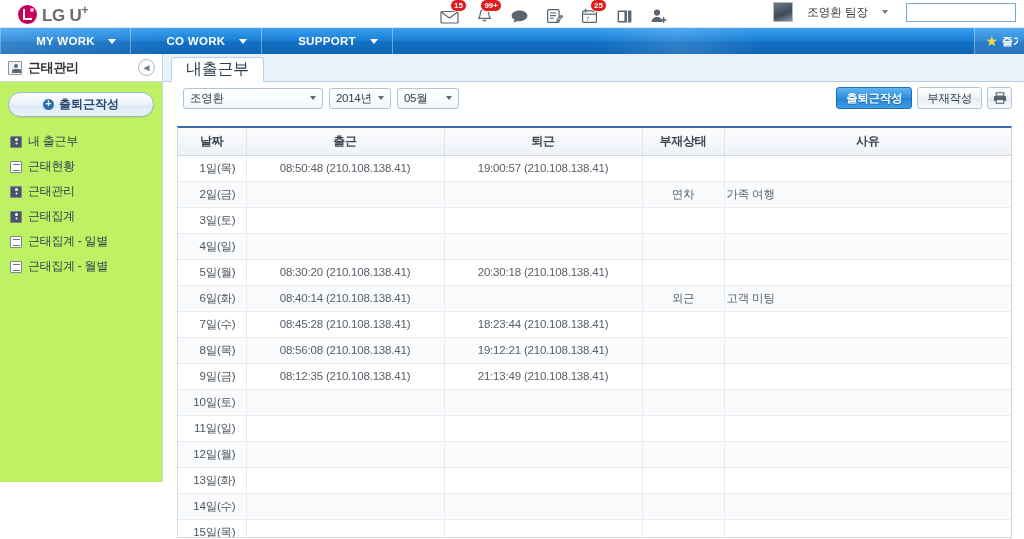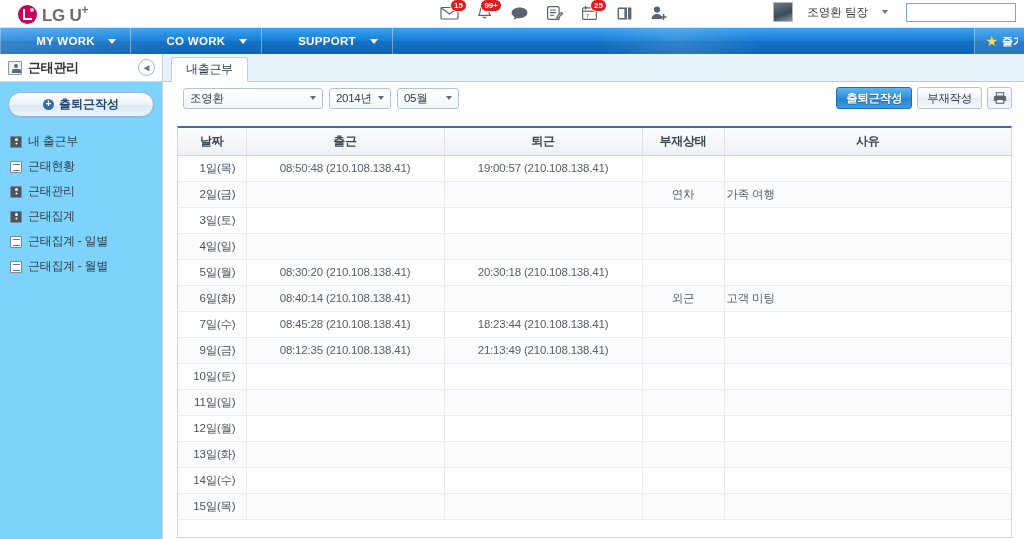--- a/index.html
+++ b/index.html
@@ -48,21 +48,21 @@
   }
   .logo-text sup { font-size: 12px; }
 
   .top-icons {
     position: absolute; left: 438px; top: 2px;
     display: flex; align-items: center; gap: 13px;
   }
   .ticon {
     position: relative;
     width: 22px; height: 22px;
-    display: flex; align-items: center; justify-content: center;
+    display: flex; align-items: flex-end; justify-content: center;
   }
   .ticon svg { display: block; }
   .badge {
     position: absolute; top: -3px; right: -7px;
     min-width: 15px; height: 13px;
     padding: 0 3px;
     background: #e01b1b;
     border: 1px solid #ffffff;
     border-radius: 7px;
     color: #fff; font-size: 8px; font-weight: bold;
@@ -140,22 +140,22 @@
   }
   .star-icon { color: #ffd94a; font-size: 14px; line-height: 1; }
   .nav-right-label {
     color: #ffffff; font-size: 11px; font-weight: bold;
     white-space: nowrap; overflow: hidden; width: 16px;
   }
 
   
   .sidebar {
     position: absolute; left: 0; top: 54px;
-    width: 163px; height: 485px;
-    background: #7dd3fc;
+    width: 163px; height: 428px;
+    background: #bef264;
     border-right: 1px solid #c3d3e2;
   }
   .side-head {
     position: relative;
     height: 28px;
     background: #ffffff;
     border-bottom: 1px solid #cfdce8;
     display: flex; align-items: center;
     padding-left: 8px; gap: 6px;
   }
@@ -252,21 +252,21 @@
   }
   .tab {
     position: absolute; left: 8px; top: 3px;
     height: 25px;
     padding: 11px 14px;
     background: #ffffff;
     border: 1px solid #b9cfe3;
     border-bottom: 1px solid #ffffff;
     border-radius: 3px 3px 0 0;
     display: flex; align-items: center;
-    font-size: 12px; color: #2c3e50;
+    font-size: 16px; color: #2c3e50;
     cursor: pointer;
     letter-spacing: -.3px;
   }
 
   .toolbar {
     position: relative;
     height: 32px;
     background: #ffffff;
     display: flex; align-items: center;
     padding-left: 12px;
@@ -598,20 +598,27 @@
             <td class="c-reason">고객 미팅</td>
           </tr>
           <tr>
             <td class="c-date">7일(수)</td>
             <td>08:45:28 (210.108.138.41)</td>
             <td>18:23:44 (210.108.138.41)</td>
             <td></td>
             <td class="c-reason"></td>
           </tr>
           <tr>
+            <td class="c-date">8일(목)</td>
+            <td>08:56:08 (210.108.138.41)</td>
+            <td>19:12:21 (210.108.138.41)</td>
+            <td></td>
+            <td class="c-reason"></td>
+          </tr>
+          <tr>
             <td class="c-date">9일(금)</td>
             <td>08:12:35 (210.108.138.41)</td>
             <td>21:13:49 (210.108.138.41)</td>
             <td></td>
             <td class="c-reason"></td>
           </tr>
           <tr>
             <td class="c-date">10일(토)</td>
             <td></td>
             <td></td>

